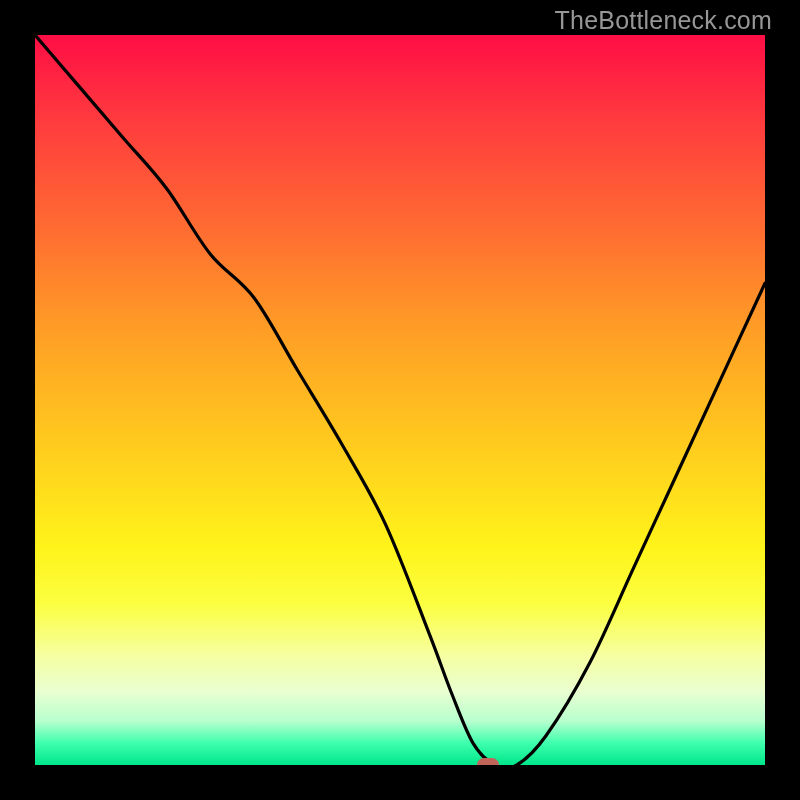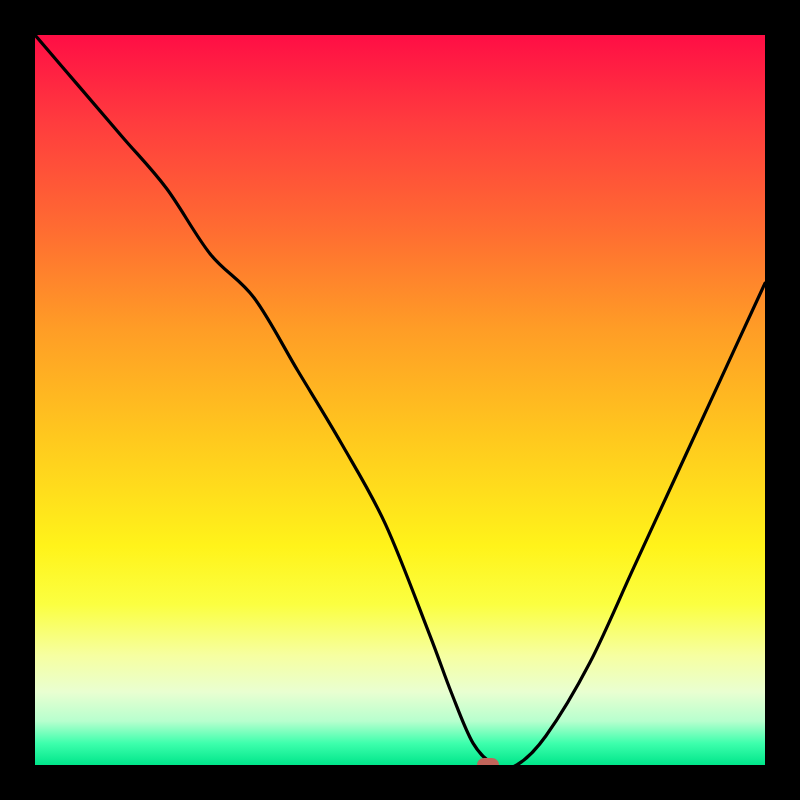--- a/index.html
+++ b/index.html
@@ -22,20 +22,21 @@
 }
 svg.curve{position:absolute;inset:0}
 .marker{position:absolute;width:22px;height:14px;border-radius:7px;background:#c1645a;transform:translate(-50%,-50%)}
 .watermark{position:absolute;top:6px;right:28px;color:#969696;font-size:25px;font-weight:500;letter-spacing:0.2px}
 </style>
 </head>
 <body>
 
 <div class="frame">
 
+  <div class="watermark">TheBottleneck.com</div>
 
   <div class="plot-area">
     <div class="gradient-bg"></div>
 
     <svg class="curve" viewBox="0 0 730 730" preserveAspectRatio="none">
       <path id="curve-path" fill="none" stroke="#000" stroke-width="3.2" stroke-linejoin="round" stroke-linecap="round" d="M 0 0 C 7.3 8.516666666666652 29.199999999999996 34.06666666666656 43.8 51.09999999999991 C 58.4 68.13333333333325 73 85.1666666666667 87.6 102.20000000000005 C 102.19999999999999 119.23333333333339 116.80000000000001 133.8333333333333 131.4 153.29999999999995 C 146 172.76666666666662 160.6 200.75000000000006 175.2 219.00000000000006 C 189.79999999999998 237.25000000000006 204.4 243.33333333333337 219 262.8 C 233.6 282.26666666666665 248.20000000000002 311.46666666666664 262.8 335.79999999999995 C 277.4 360.13333333333327 292 383.25 306.59999999999997 408.8 C 321.19999999999993 434.35 335.79999999999995 457.4666666666667 350.4 489.1 C 365 520.7333333333333 383.25000000000006 570.6166666666667 394.20000000000005 598.6 C 405.15000000000003 626.5833333333334 408.79999999999995 638.75 416.09999999999997 657 C 423.4 675.25 430.7 695.9333333333334 438 708.1 C 445.3 720.2666666666667 452.59999999999997 726.35 459.9 730 C 467.2 733.65 473.28333333333336 734.8666666666667 481.8 730 C 490.31666666666666 725.1333333333333 498.83333333333326 717.8333333333333 510.99999999999994 700.8 C 523.1666666666666 683.7666666666667 540.1999999999999 655.7833333333333 554.8 627.8 C 569.4 599.8166666666666 583.9999999999999 564.5333333333333 598.5999999999999 532.9 C 613.1999999999999 501.26666666666665 627.8 469.6333333333333 642.4 438 C 657 406.3666666666667 671.5999999999999 374.7333333333333 686.1999999999999 343.09999999999997 C 700.8 311.46666666666664 722.7 264.01666666666665 730 248.2"></path>
     </svg>
 
     <div class="marker" id="min-marker" style="left: 452.6px; top: 730px;"></div>
   </div>

